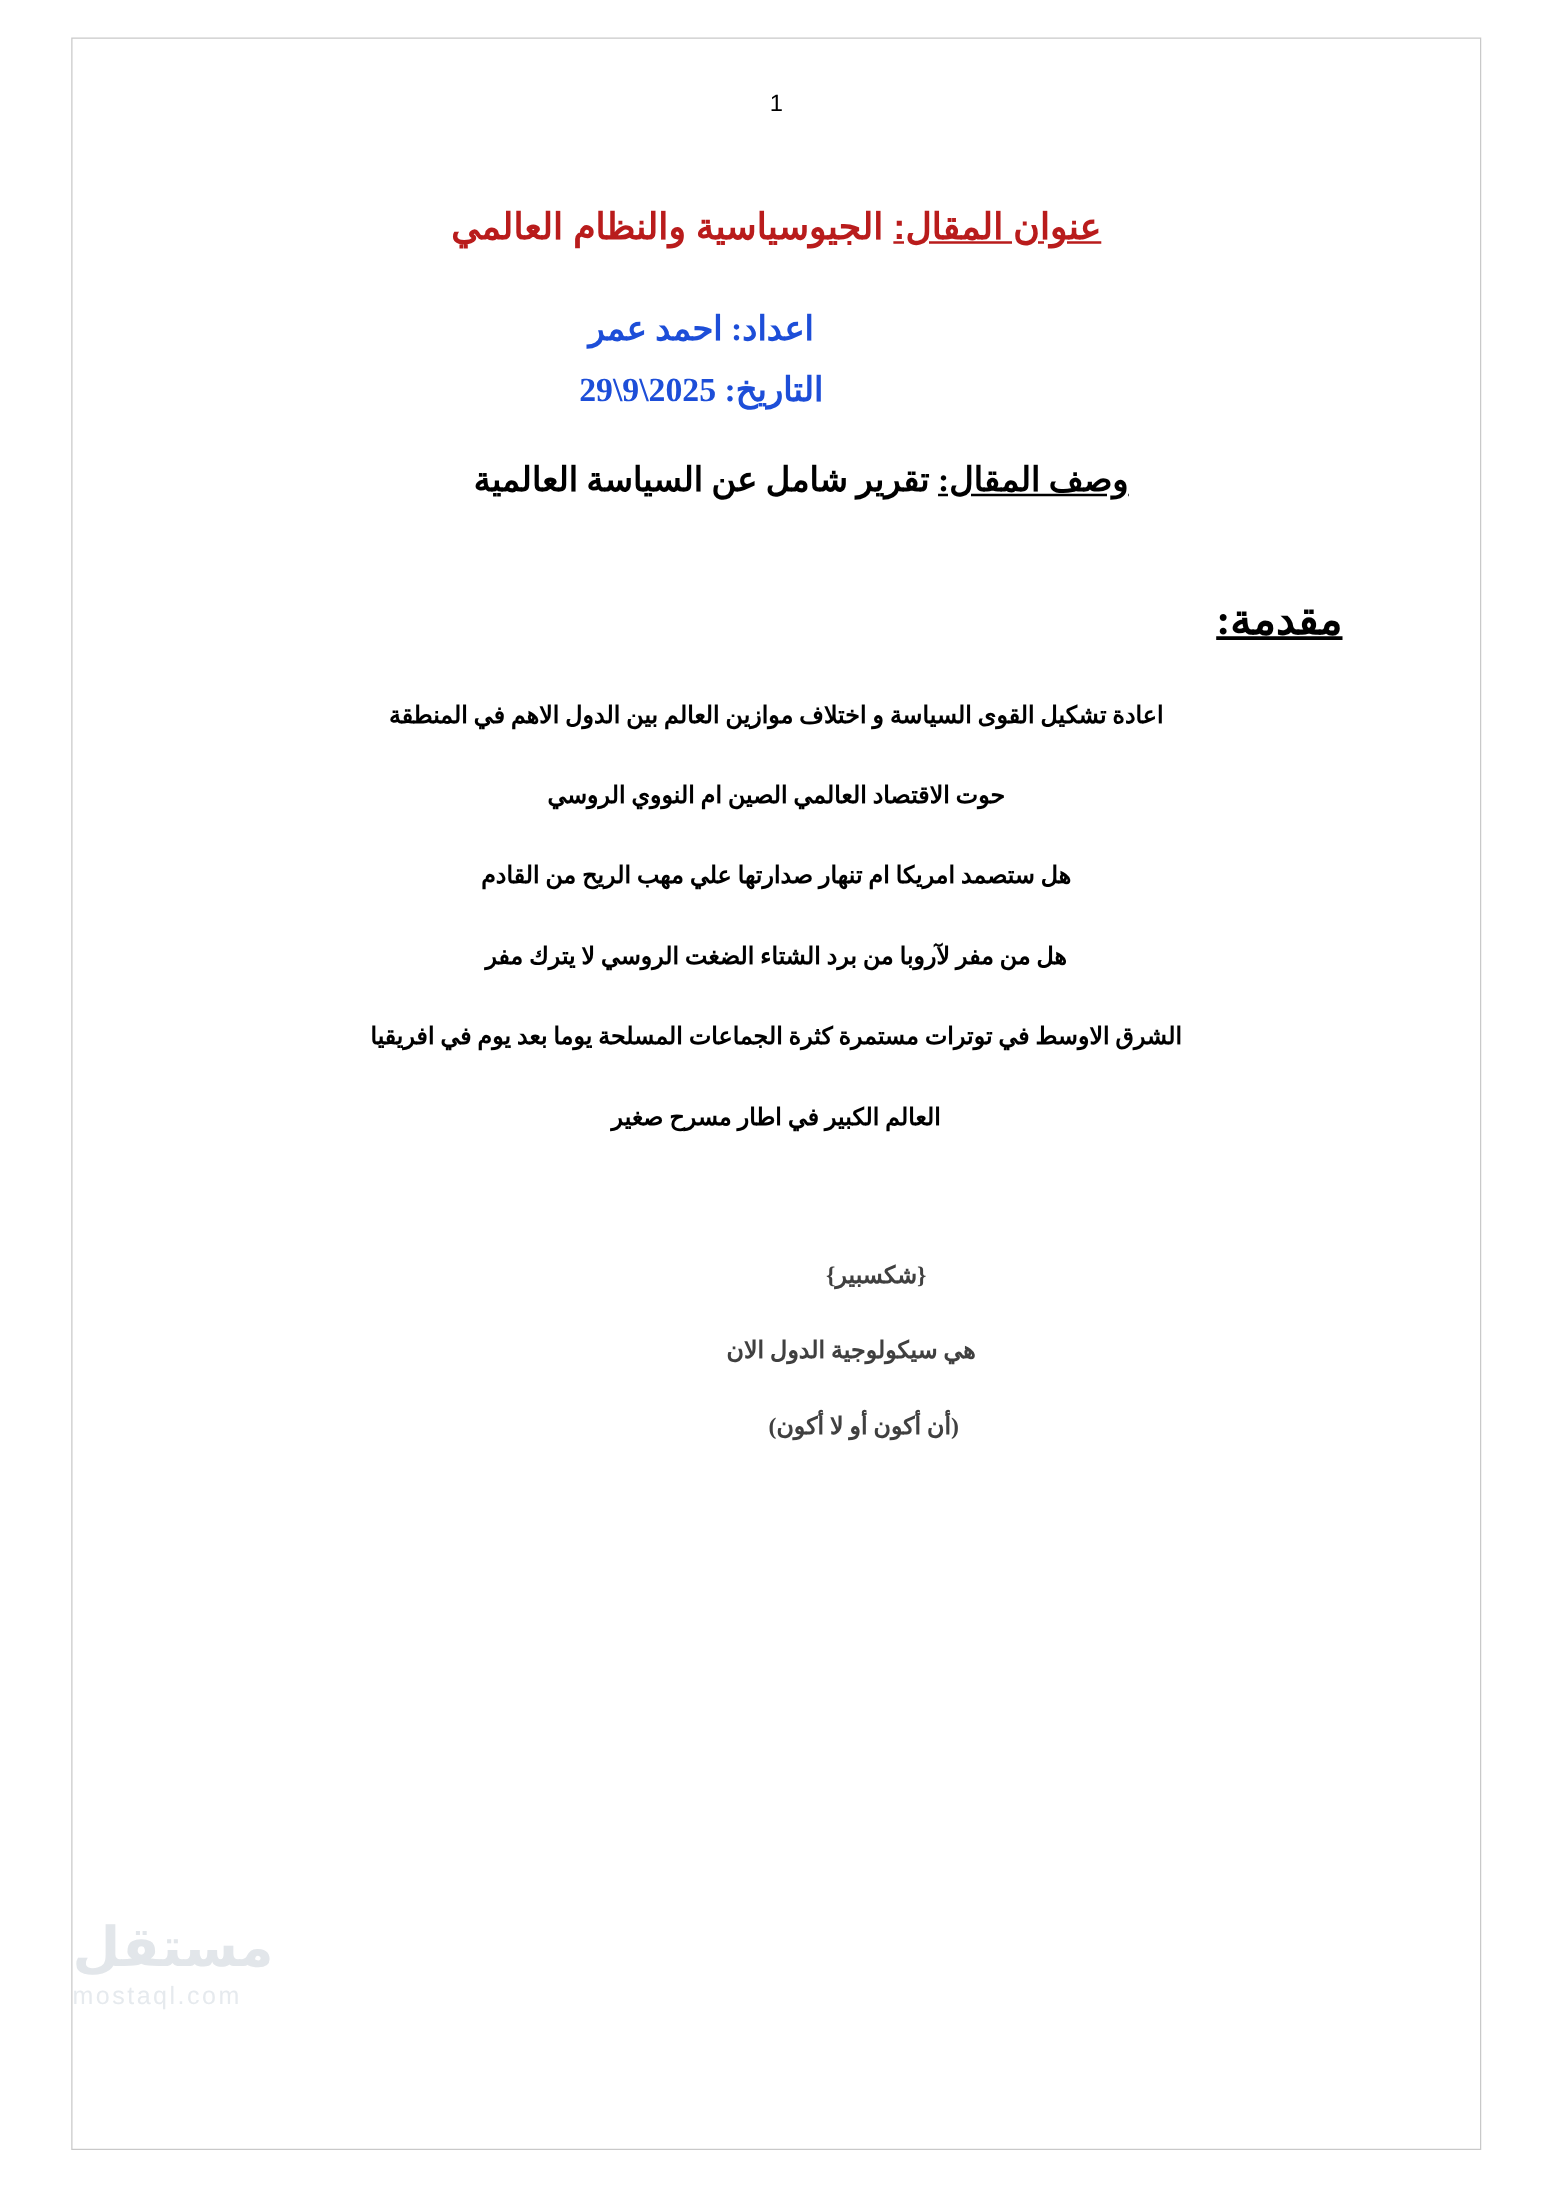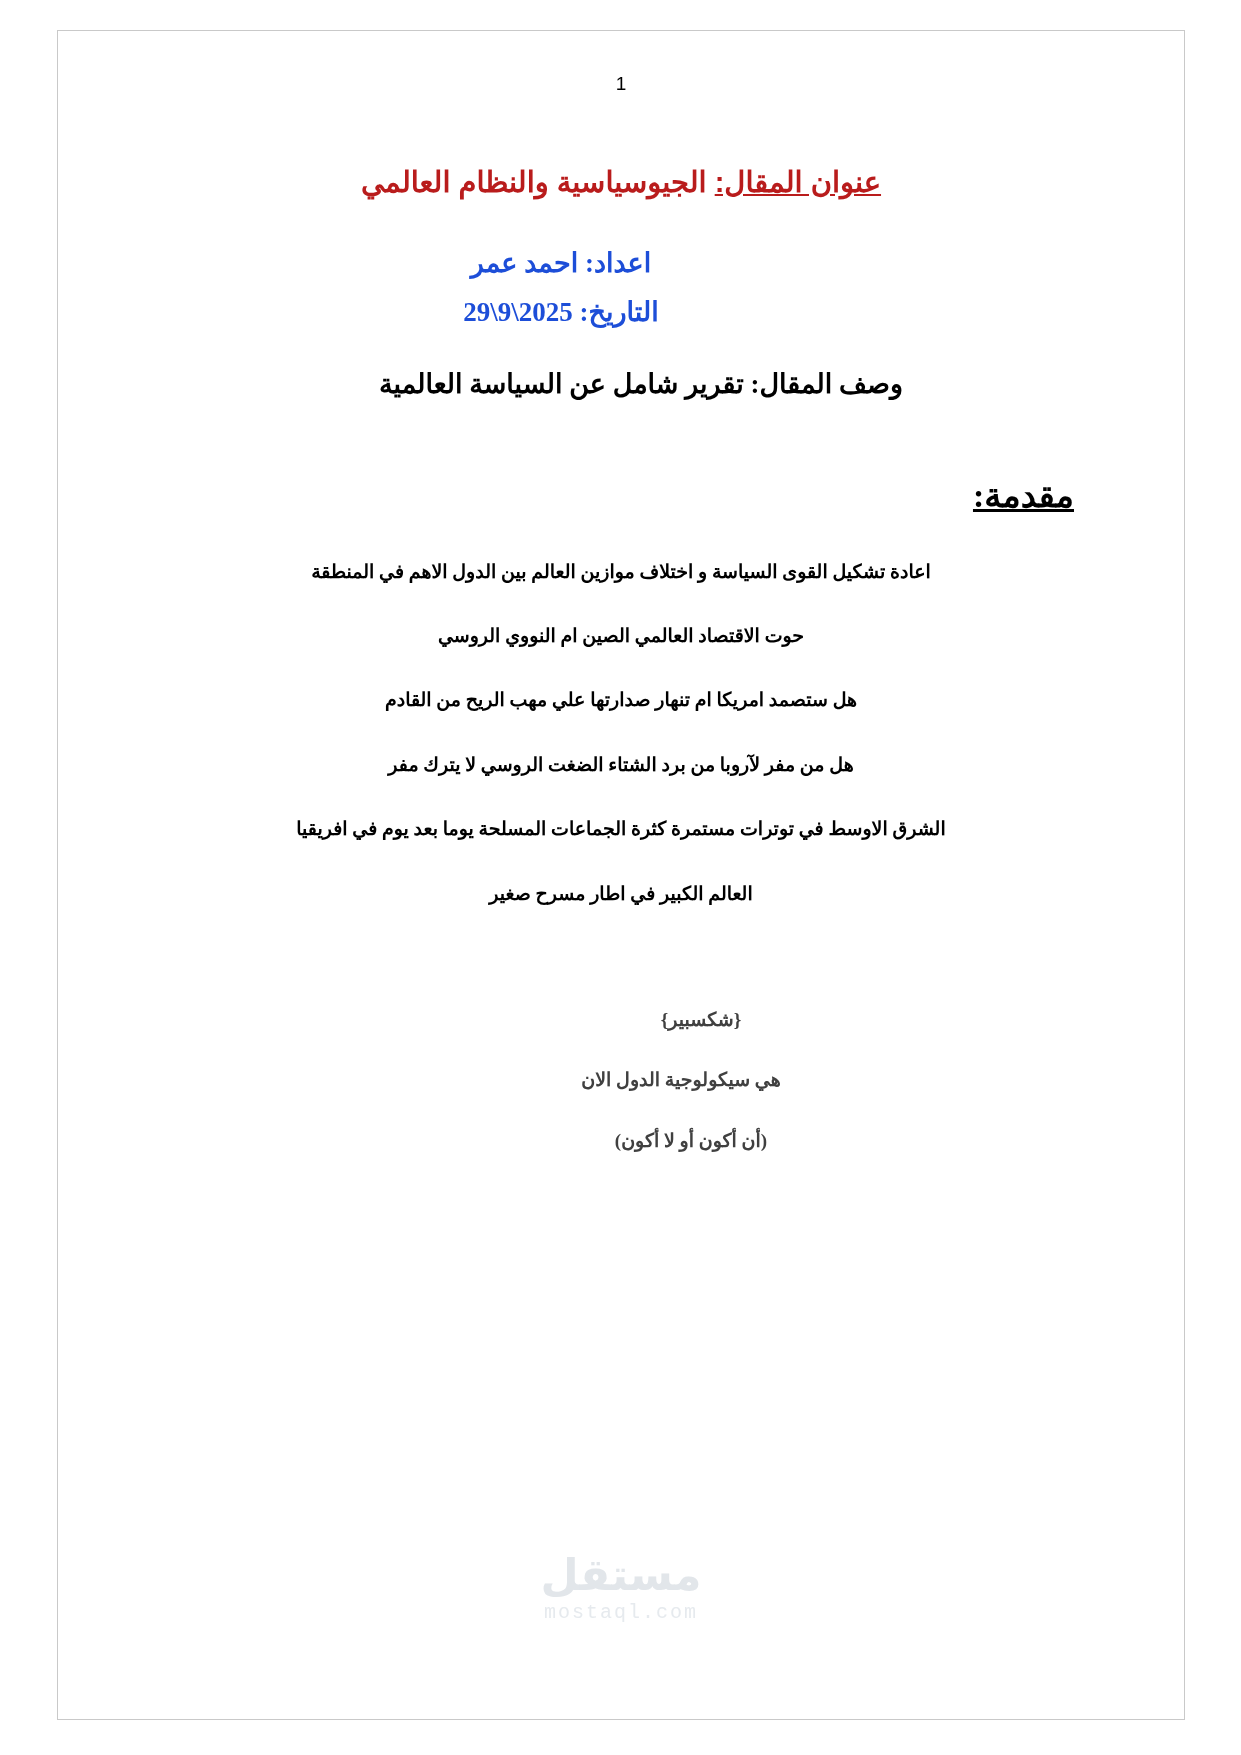--- a/index.html
+++ b/index.html
@@ -76,21 +76,21 @@
 
   .desc-line {
     font-size: 27px;
     font-weight: bold;
     line-height: 1.5;
     text-align: center;
     color: #000;
     margin: 30px 0 0 0;
     padding-left: 40px;
   }
-  .desc-line .lbl { }
+  .desc-line .lbl { text-decoration: underline; }
 
   
   .section-heading {
     font-size: 34px;
     font-weight: bold;
     text-decoration: underline;
     color: #000;
     text-align: right;
     margin: 70px 0 42px 0;
     padding-right: 18px;
@@ -122,36 +122,36 @@
   }
   .quote-line.q1 { padding-left: 160px; }
   .quote-line.q2 { padding-left: 140px; }
   .quote-line.q3 { padding-left: 120px; }
 
   
   .watermark {
     position: absolute;
     left: 0;
     width: 100%;
-    bottom: 96px;
-    text-align: center;
+    bottom: 112px;
+    text-align: left;
     direction: ltr;
     pointer-events: none;
     user-select: none;
   }
   .watermark .wm-ar {
     font-family: "DejaVu Sans", sans-serif;
     font-size: 44px;
     font-weight: bold;
     color: #e2e6ea;
     letter-spacing: 1px;
     line-height: 1;
   }
   .watermark .wm-en {
-    font-family: Liberation Mono, monospace;
+    font-family: Liberation Sans, sans-serif;
     font-size: 20px;
     color: #e6eaee;
     letter-spacing: 2px;
     margin-top: 6px;
     line-height: 1;
   }
 </style>
 </head>
 <body>
 

